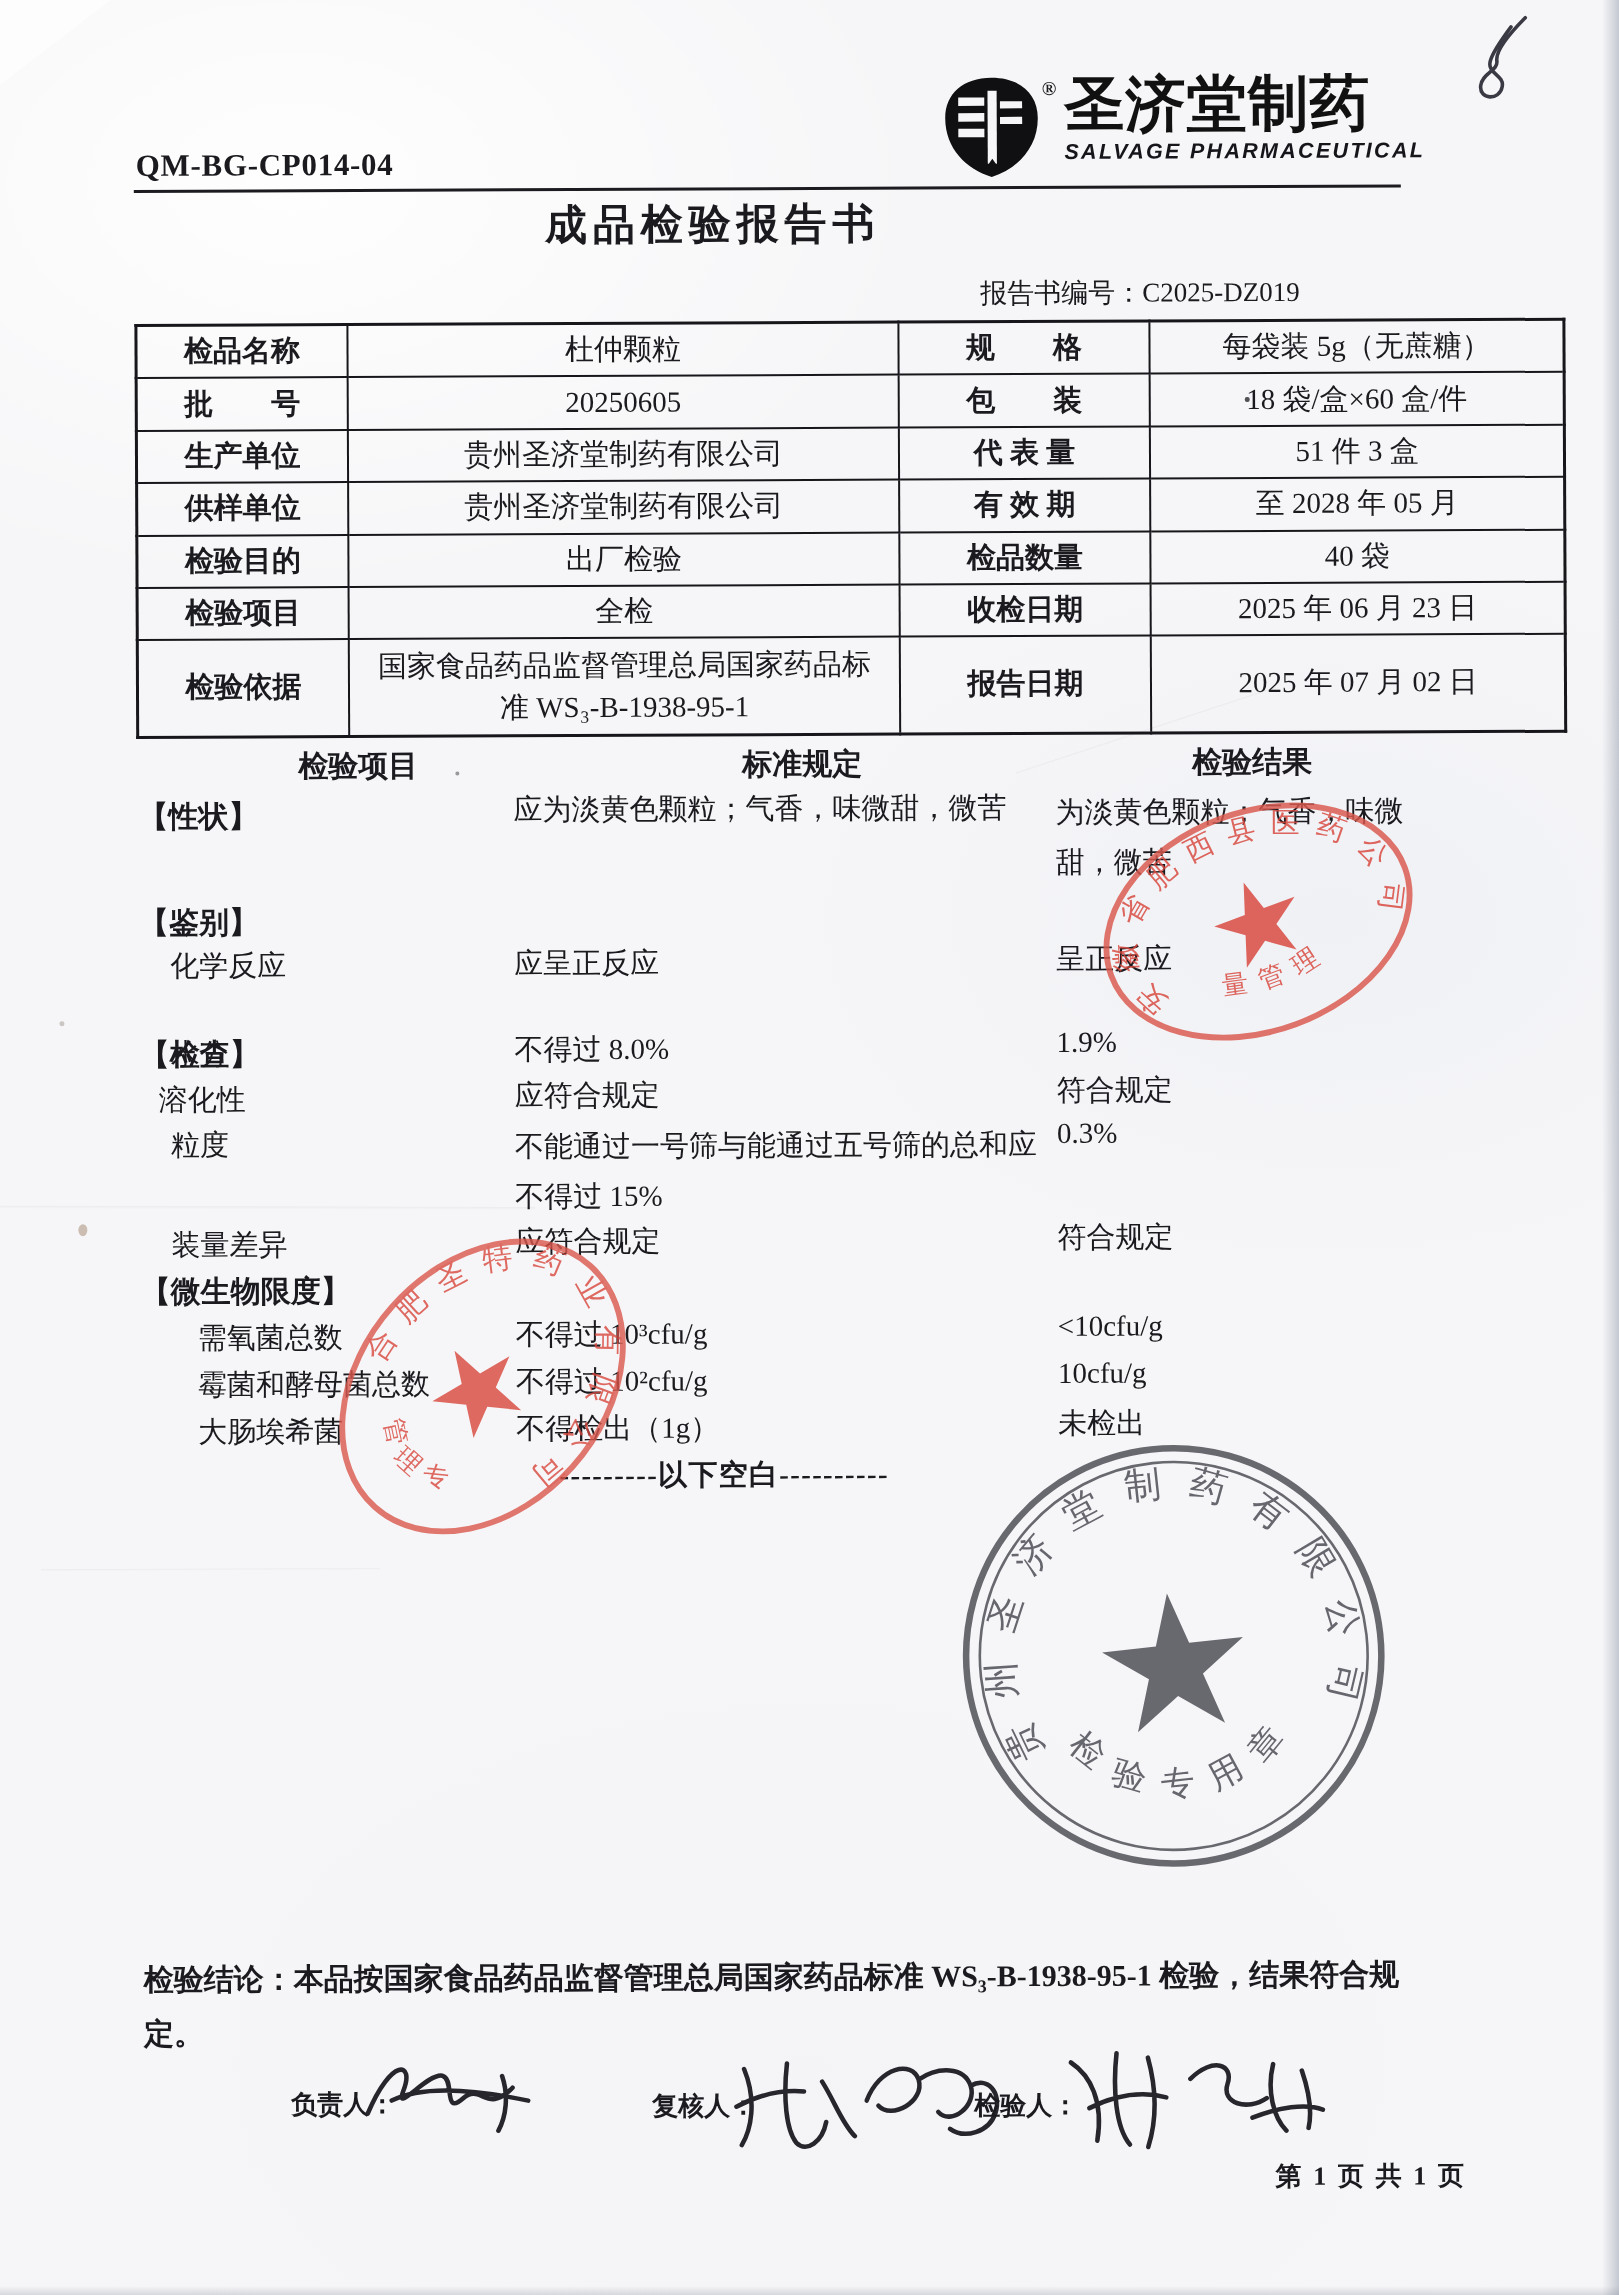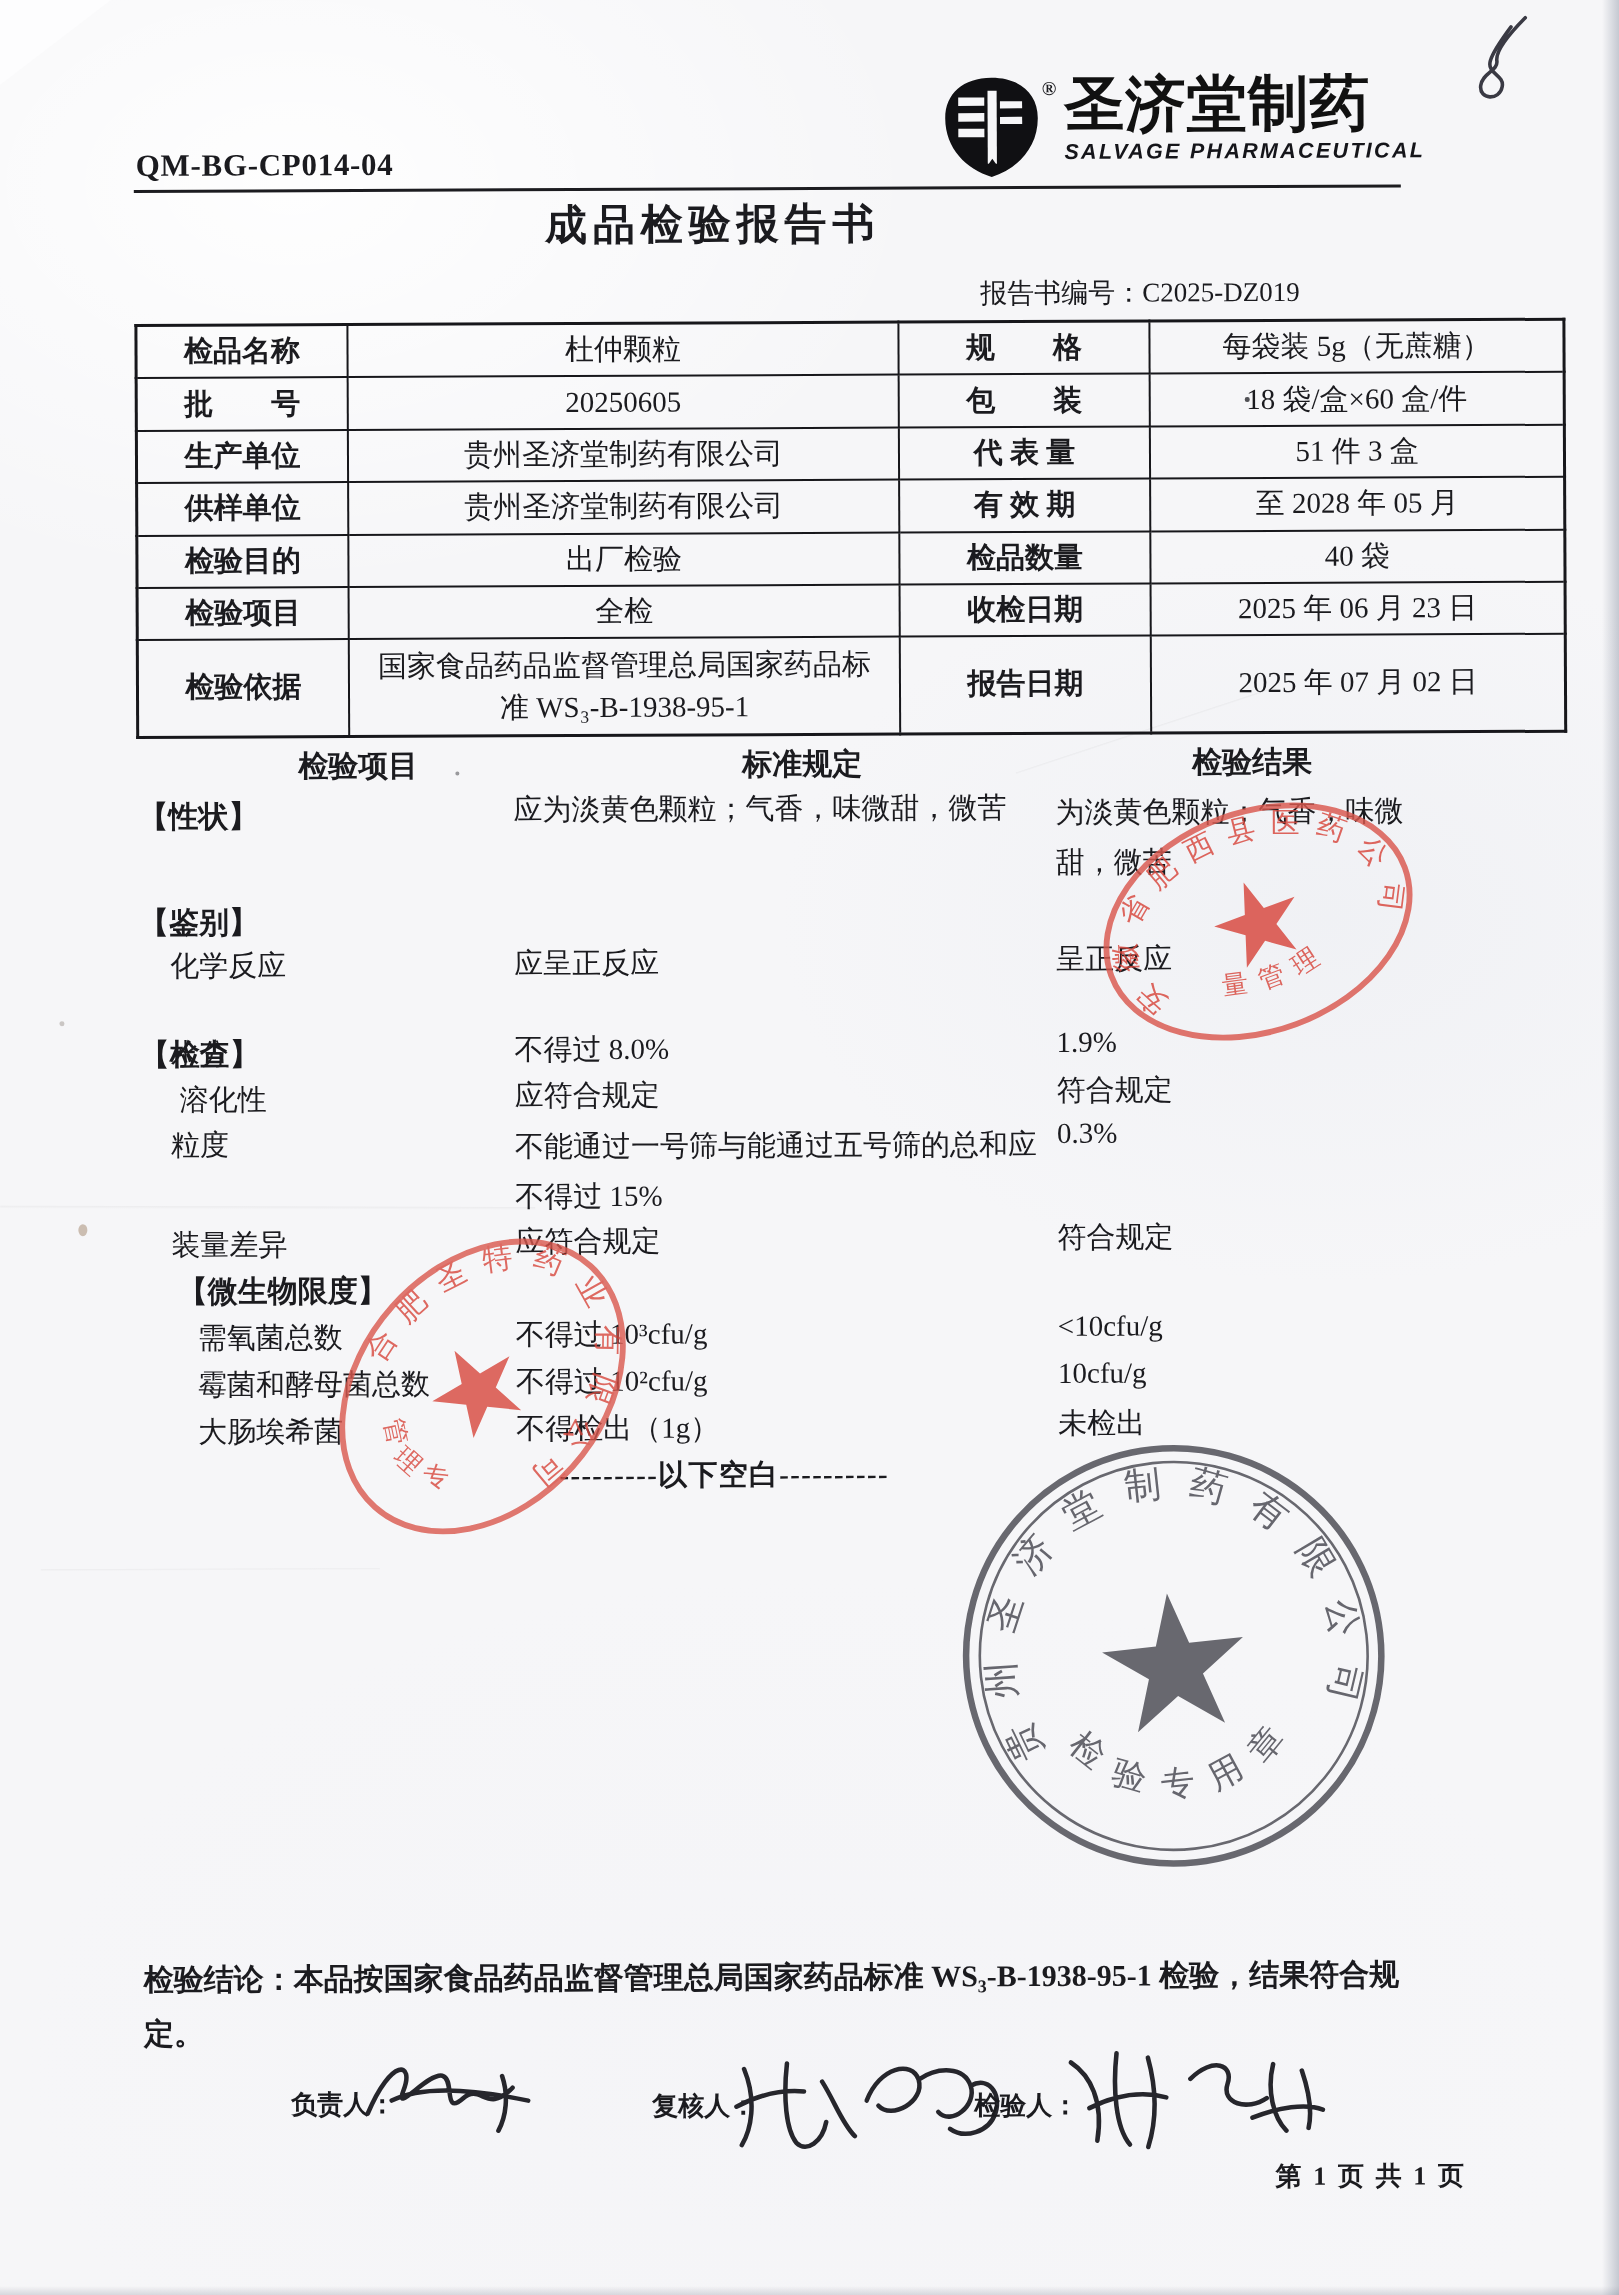--- a/index.html
+++ b/index.html
@@ -171,33 +171,33 @@
       <div class="res-abs" style="left:31px;top:207px;">化学反应</div>
       <div class="res-abs" style="left:375px;top:206px;">应呈正反应</div>
       <div class="res-abs" style="left:917px;top:204px;">呈正反应</div>
 
       <div class="res-abs res-head" style="left:0;top:251px;margin-top:44px;">【检查】</div>
 
       <div class="res-abs" style="left:31px;top:295px;">水分</div>
       <div class="res-abs" style="left:375px;top:292px;">不得过 8.0%</div>
       <div class="res-abs" style="left:917px;top:290px;">1.9%</div>
 
-      <div class="res-abs" style="left:40px;top:341px;">溶化性</div>
+      <div class="res-abs" style="left:19px;top:341px;">溶化性</div>
       <div class="res-abs" style="left:375px;top:338px;">应符合规定</div>
       <div class="res-abs" style="left:917px;top:335px;">符合规定</div>
 
       <div class="res-abs" style="left:31px;top:386px;">粒度</div>
       <div class="res-abs res-wrap" style="left:375px;top:384px;width:529px;">不能通过一号筛与能通过五号筛的总和应不得过 15%</div>
       <div class="res-abs" style="left:917px;top:381px;">0.3%</div>
 
       <div class="res-abs" style="left:31px;top:486px;">装量差异</div>
       <div class="res-abs" style="left:375px;top:484px;">应符合规定</div>
       <div class="res-abs" style="left:917px;top:482px;">符合规定</div>
 
-      <div class="res-abs res-head" style="left:0;top:532px;margin-left:37px;">【微生物限度】</div>
+      <div class="res-abs res-head" style="left:0;top:532px;">【微生物限度】</div>
 
       <div class="res-abs" style="left:57px;top:579px;text-align:center;">需氧菌总数</div>
       <div class="res-abs" style="left:375px;top:577px;">不得过 10³cfu/g</div>
       <div class="res-abs" style="left:917px;top:574px;">&lt;10cfu/g</div>
 
       <div class="res-abs" style="left:57px;top:626px;">霉菌和酵母菌总数</div>
       <div class="res-abs" style="left:375px;top:624px;">不得过 10²cfu/g</div>
       <div class="res-abs" style="left:917px;top:621px;">10cfu/g</div>
 
       <div class="res-abs" style="left:57px;top:673px;">大肠埃希菌</div>

